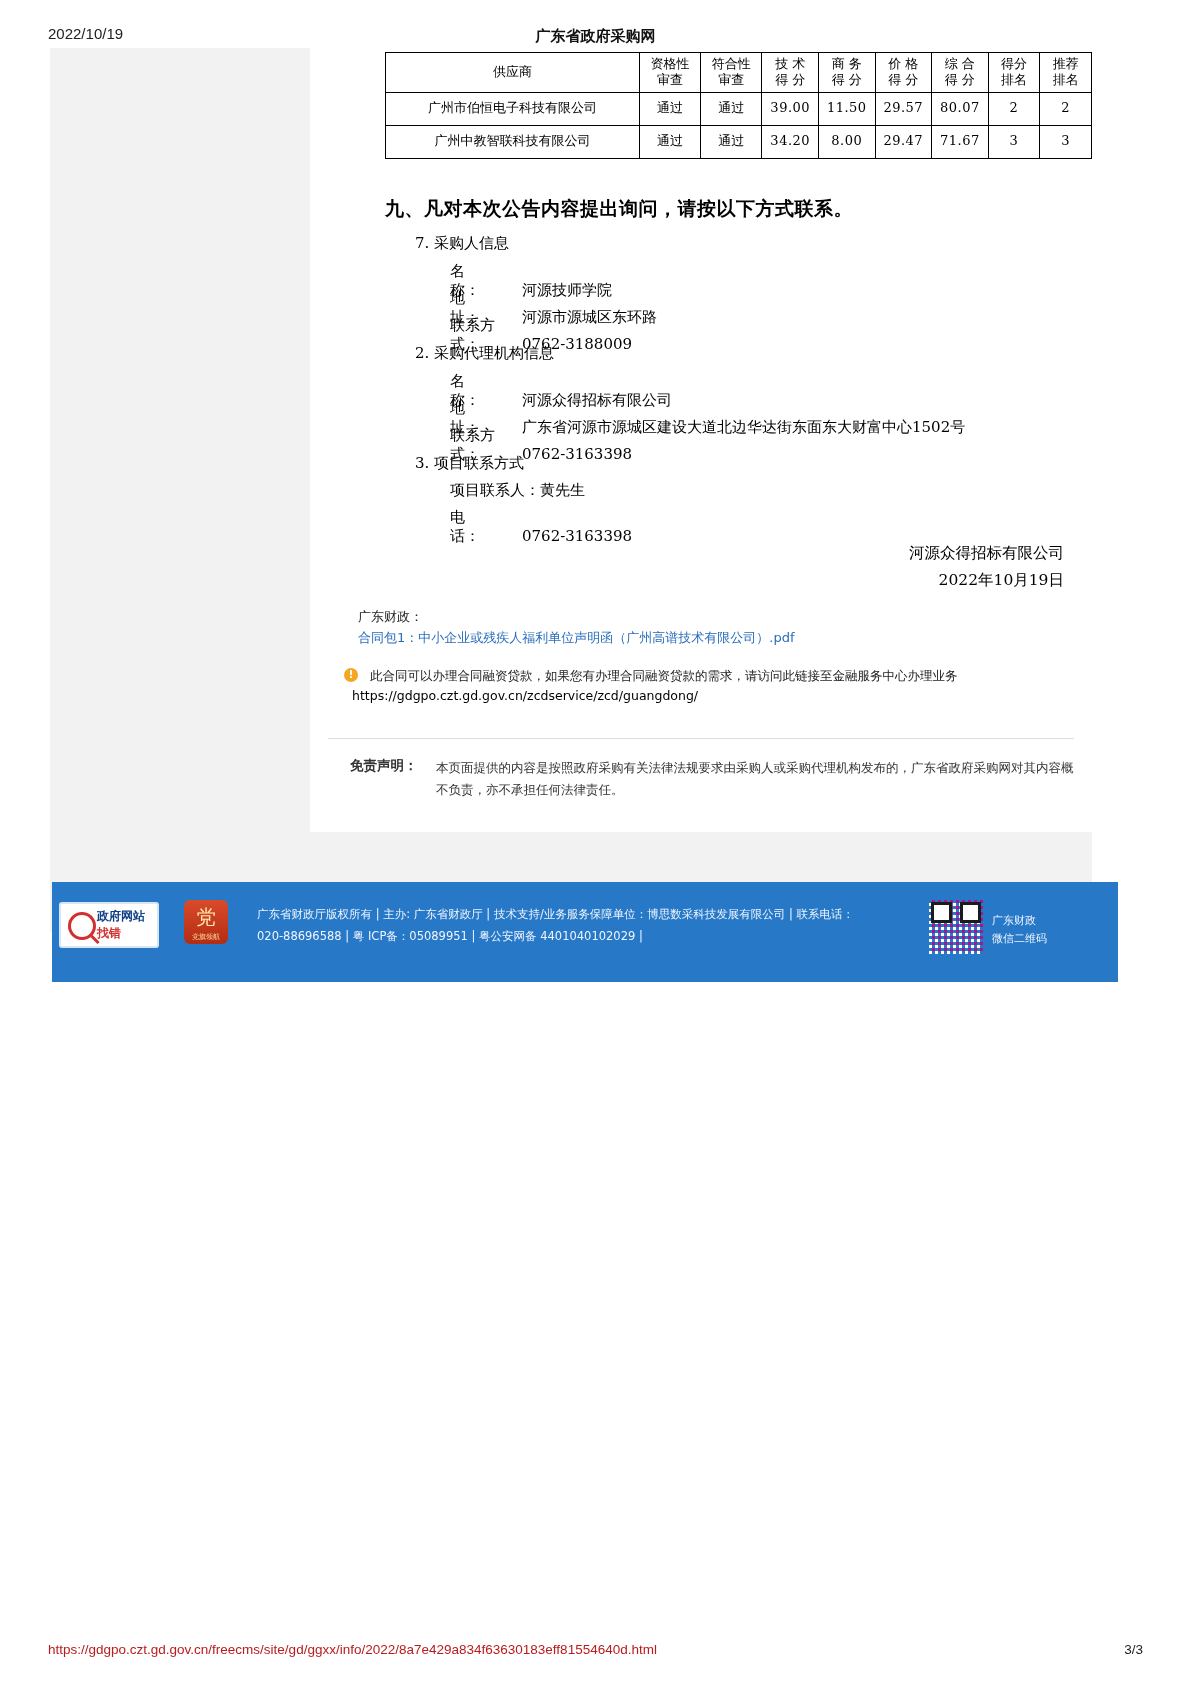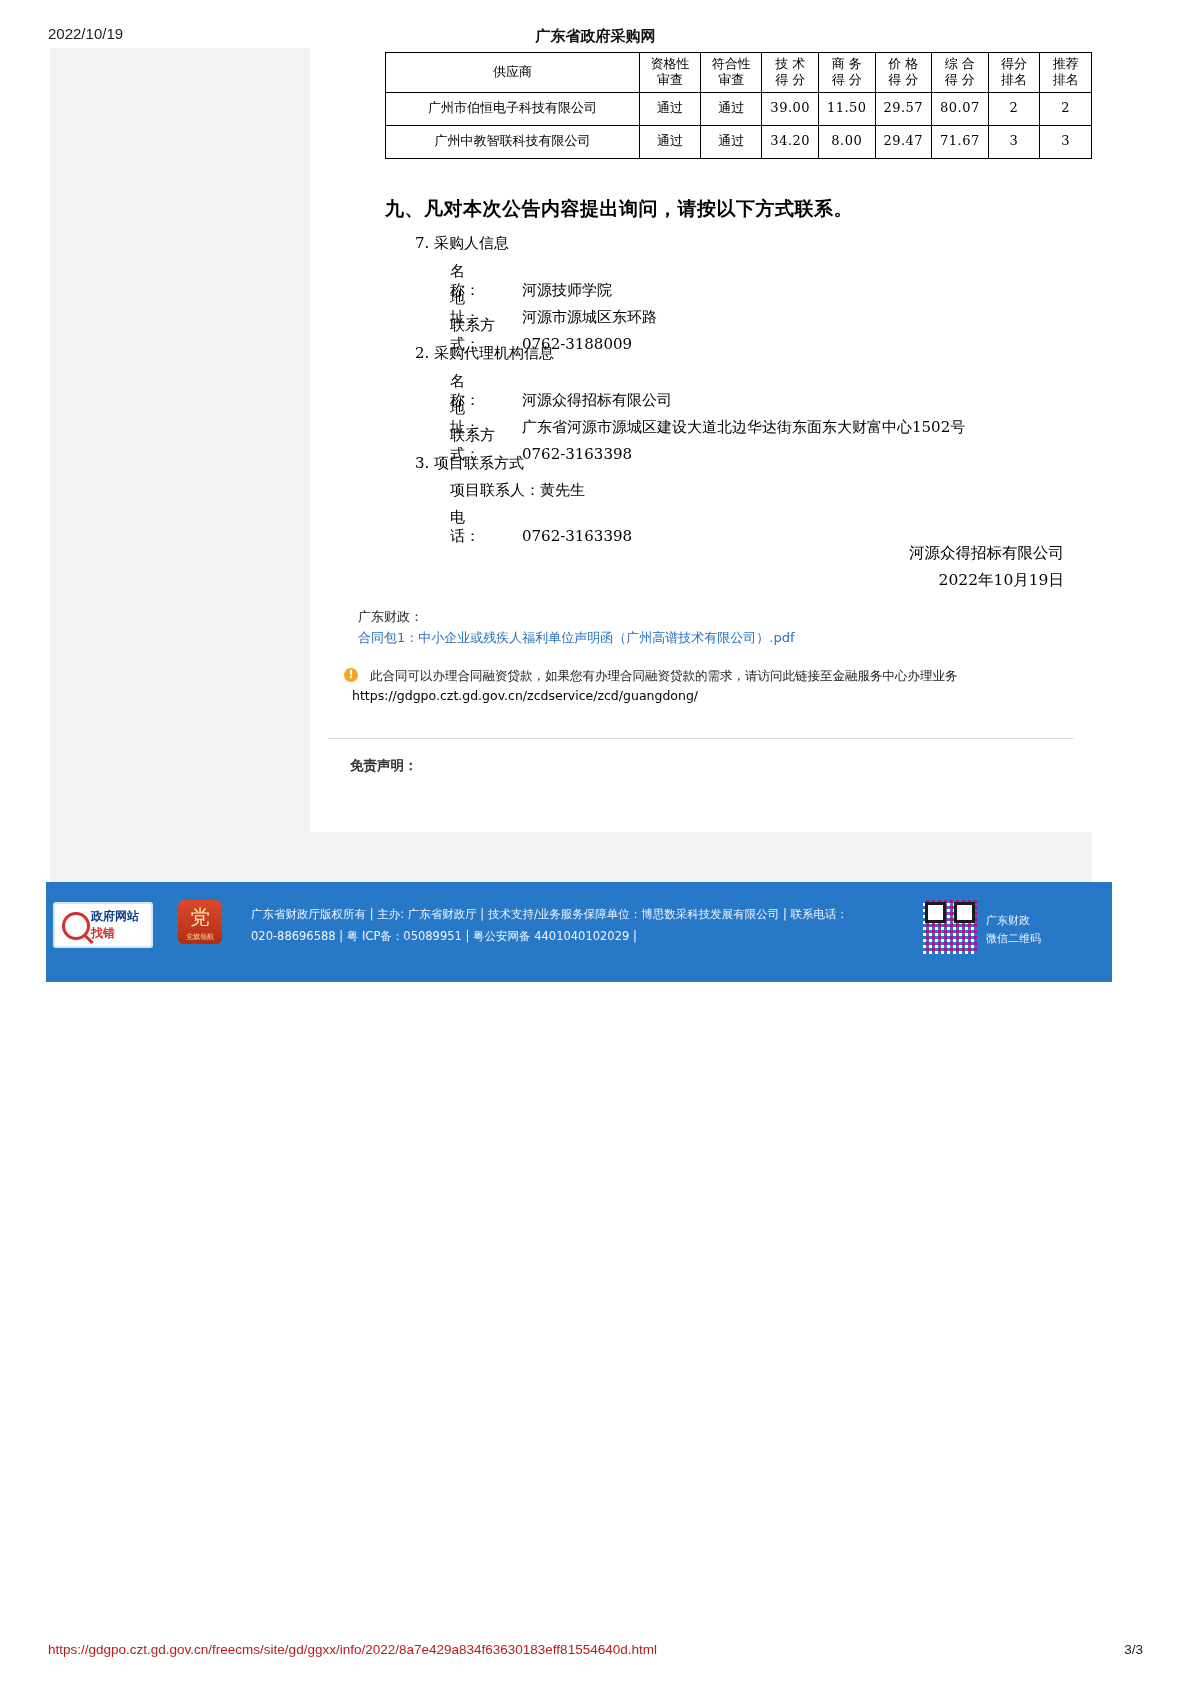--- a/index.html
+++ b/index.html
@@ -203,21 +203,21 @@
     margin-left: 108px;
     font-size: 12.5px;
     line-height: 1.75;
     color: #333;
     font-family: "DejaVu Sans", sans-serif;
   }
 
   
   .blue-footer {
     position: absolute;
-    left: 46px;
+    left: 52px;
     top: 882px;
     width: 1066px;
     height: 100px;
     background: #2878c8;
     color: #fff;
   }
   .badge-box {
     position: absolute;
     left: 7px;
     top: 20px;
@@ -437,20 +437,21 @@
     <a class="attach-link" href="#">合同包1：中小企业或残疾人福利单位声明函（广州高谱技术有限公司）.pdf</a>
 
     <div class="notice-row">
       <span class="warn-icon">!</span>
       <span class="notice-text">此合同可以办理合同融资贷款，如果您有办理合同融资贷款的需求，请访问此链接至金融服务中心办理业务</span>
       <a class="notice-link" href="#">https://gdgpo.czt.gd.gov.cn/zcdservice/zcd/guangdong/</a>
     </div>
 
     <div class="disclaimer">
       <div class="disc-label">免责声明：</div>
+      <div class="disc-text">本页面提供的内容是按照政府采购有关法律法规要求由采购人或采购代理机构发布的，广东省政府采购网对其内容概不负责，亦不承担任何法律责任。</div>
     </div>
 
   </div>
 </div>
 
 <div class="blue-footer">
   <div class="badge-box">
     <span class="badge-mag"></span>
     <span class="badge-txt">
       <span class="l1">政府网站</span><br>

